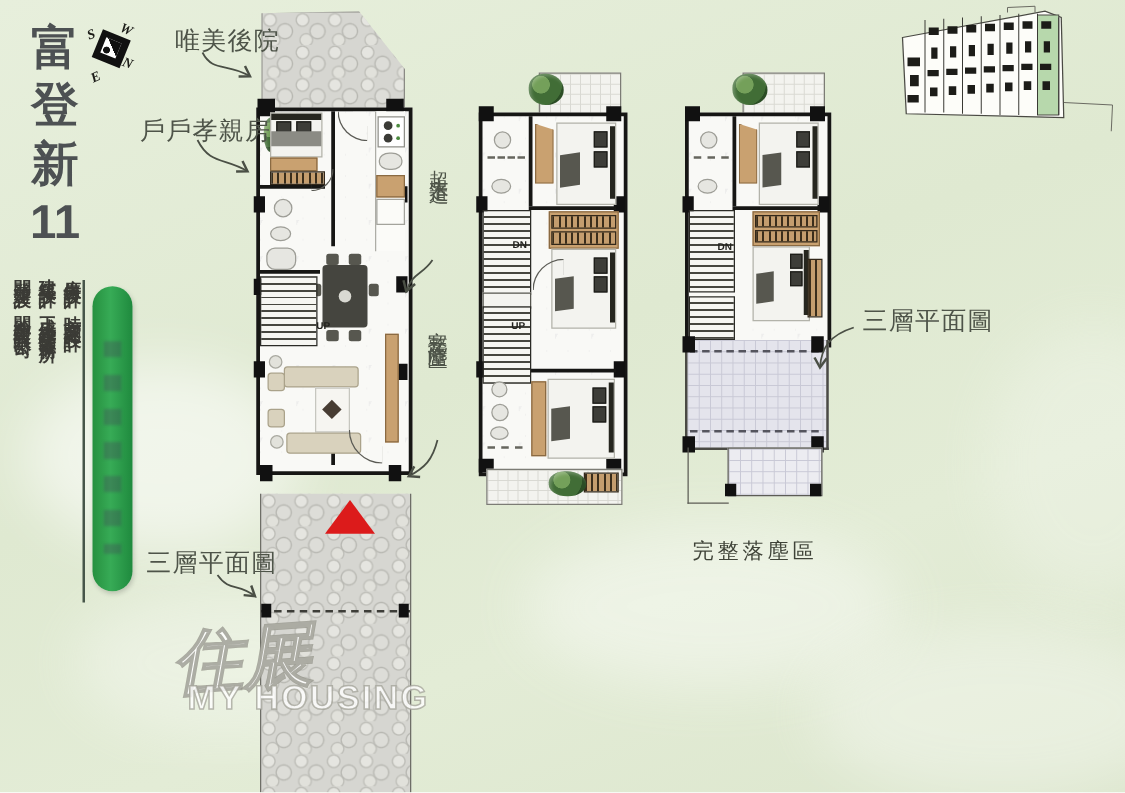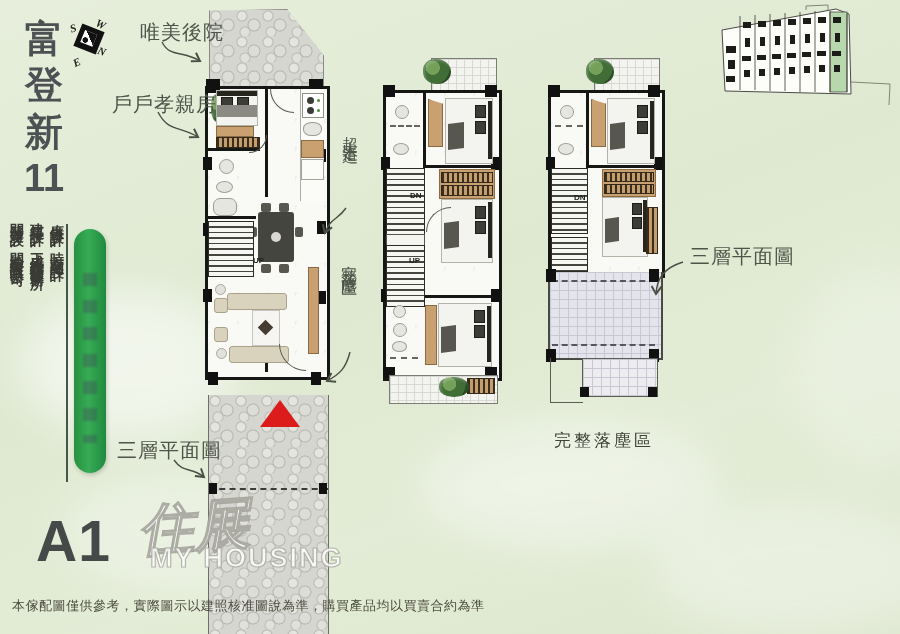--- a/index.html
+++ b/index.html
@@ -100,21 +100,20 @@
     <span class="cl" style="left:15px;top:44px;transform:rotate(-25deg);">E</span>
   </div>
 
   <div class="a credit" style="left:8px;top:212px;height:240px;">開發建設／閎綸建設有限公司</div>
   <div class="a credit" style="left:28px;top:212px;height:250px;">建築設計／王成維建築師事務所</div>
   <div class="a credit" style="left:48px;top:212px;height:205px;">廣告設計／時玄空間設計</div>
   <div class="a" style="left:66px;top:224px;width:1.5px;height:258px;background:#47564a;"></div>
 
   <div class="a pill" style="left:74px;top:229px;width:32px;height:244px;"></div>
 
-  <div class="a unit" style="left:36px;top:508px;">A1</div>
 
   <div class="a" style="left:205px;top:9px;width:125px;height:625px;">
 
     <div class="a pebble" style="left:4px;top:0;width:113px;height:78px;border:1px solid #8a8a84;
          clip-path:polygon(0 2%,68% 0,100% 58%,100% 100%,0 100%);"></div>
 
     <div class="a bld marble" style="left:0;top:77px;width:119px;height:288px;"></div>
 
     <div class="a col" style="left:1px;top:70px;width:14px;height:14px;"></div>
     <div class="a col" style="left:104px;top:70px;width:14px;height:14px;"></div>
@@ -390,15 +389,14 @@
       <rect x="123" y="13" width="8" height="6"></rect>
         <rect x="125" y="29" width="5" height="9"></rect>
         <rect x="122" y="47" width="9" height="5"></rect>
         <rect x="124" y="61" width="6" height="7"></rect>
     </g>
   </svg>
 
   <div class="a wm-zh" style="left:138px;top:490px;">住展</div>
   <div class="a wm-en" style="left:150px;top:543px;">MY HOUSING</div>
 
-  <div class="a disc" style="left:12px;top:597px;">本傢配圖僅供參考，實際圖示以建照核准圖說為準，購買產品均以買賣合約為準</div>
 
 </div>
 
 </body></html>

